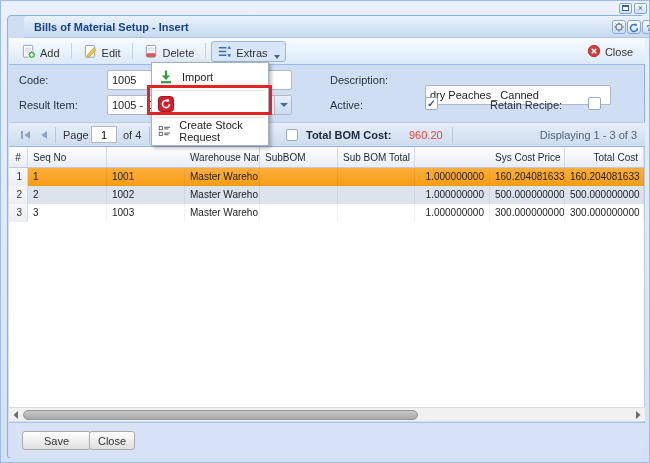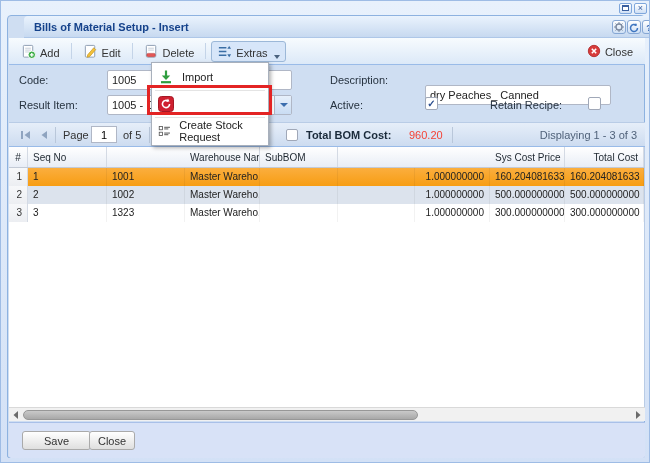--- a/index.html
+++ b/index.html
@@ -194,40 +194,41 @@
           </svg>
       </span>
       <span class="pgbtn" style="left:27px;">
         <svg width="16" height="16" viewBox="0 0 16 16">
             <path d="M11 4L5.5 8 11 12z" fill="#8fa4c0"></path>
           </svg>
       </span>
       <span class="pgsep" style="left:46px;"></span>
       <span class="pgtext" style="left:54px;">Page</span>
       <input class="pginput" style="left: 82px;" value="1">
-      <span class="pgtext" style="left:114px;">of 5</span>
+      <span class="pgtext" style="left:114px;">of 4</span>
       <span class="pgsep" style="left:140px;"></span>
       <span class="pgbtn" style="left:147px;">
         <svg width="16" height="16" viewBox="0 0 16 16">
             <path d="M5 4l5.5 4L5 12z" fill="#8fa4c0"></path>
           </svg>
       </span>
       <div class="checkbox" style="left:277px;top:6px;width:12px;height:12px;"></div>
       <span class="pgtext costlabel" style="left:297px;">Total BOM Cost:</span>
       <span class="pgtext costvalue" style="left:400px;">960.20</span>
       <span class="pgsep" style="left:443px;"></span>
       <span class="pgtext displaying" style="right:8px;">Displaying 1 - 3 of 3</span>
     </div>
 
     <div class="grid">
       <div class="ghead">
         <span class="gcell gc0" style="text-align:center;">#</span>
         <span class="gcell gc1">Seq No</span>
         <span class="gcell gc3">Warehouse Name</span>
         <span class="gcell gc4">SubBOM</span>
+        <span class="gcell gc5 tr">Sub BOM Total</span>
         <span class="gcell gc7 tr">Sys Cost Price</span>
         <span class="gcell gc8 tr">Total Cost</span>
       </div>
 
       <div class="grow row-sel" style="top:21px;">
         <span class="gcell gc0 numcell">1</span>
         <span class="gcell gc1">1</span>
         <span class="gcell gc2">1001</span>
         <span class="gcell gc3">Master Wareho...</span>
         <span class="gcell gc4"></span>
@@ -243,21 +244,21 @@
         <span class="gcell gc3">Master Wareho...</span>
         <span class="gcell gc4"></span>
         <span class="gcell gc5 tr"></span>
         <span class="gcell gc6 tr">1.000000000</span>
         <span class="gcell gc7 tr">500.000000000</span>
         <span class="gcell gc8 tr">500.000000000</span>
       </div>
       <div class="grow row-plain" style="top:57px;">
         <span class="gcell gc0 numcell">3</span>
         <span class="gcell gc1">3</span>
-        <span class="gcell gc2">1323</span>
+        <span class="gcell gc2">1003</span>
         <span class="gcell gc3">Master Wareho...</span>
         <span class="gcell gc4"></span>
         <span class="gcell gc5 tr"></span>
         <span class="gcell gc6 tr">1.000000000</span>
         <span class="gcell gc7 tr">300.000000000</span>
         <span class="gcell gc8 tr">300.000000000</span>
       </div>
     </div>
 
     <div class="hscroll">

